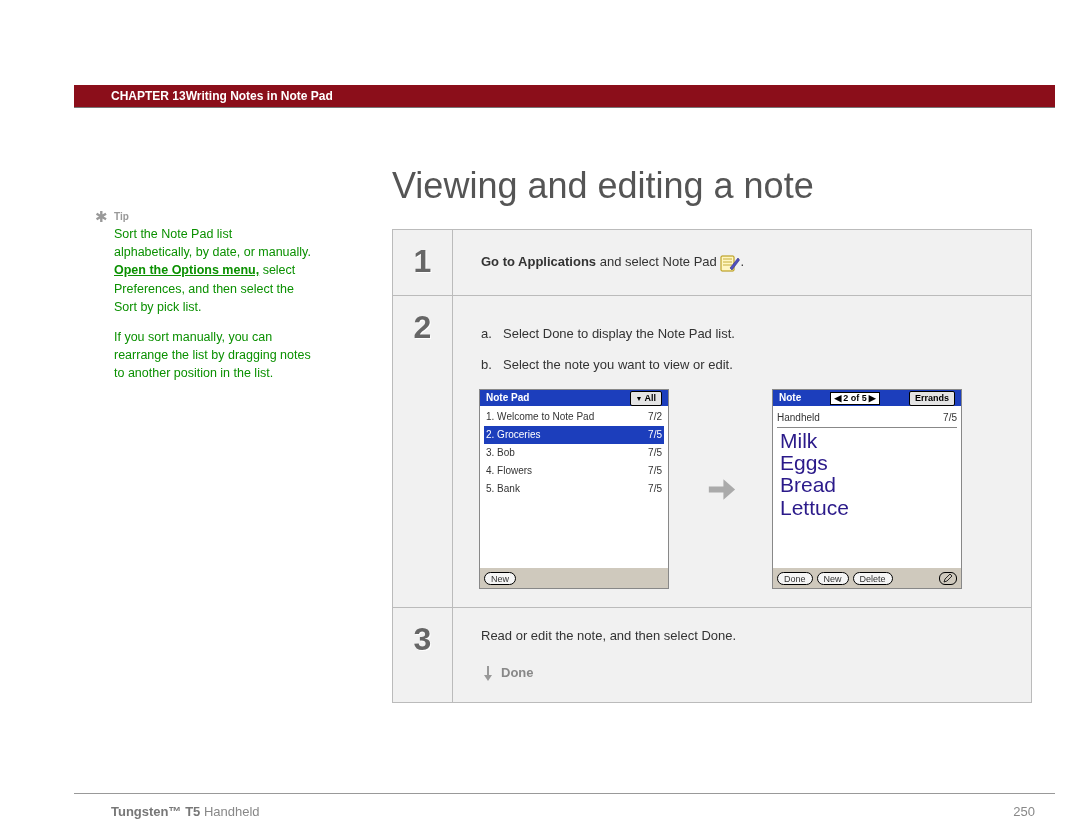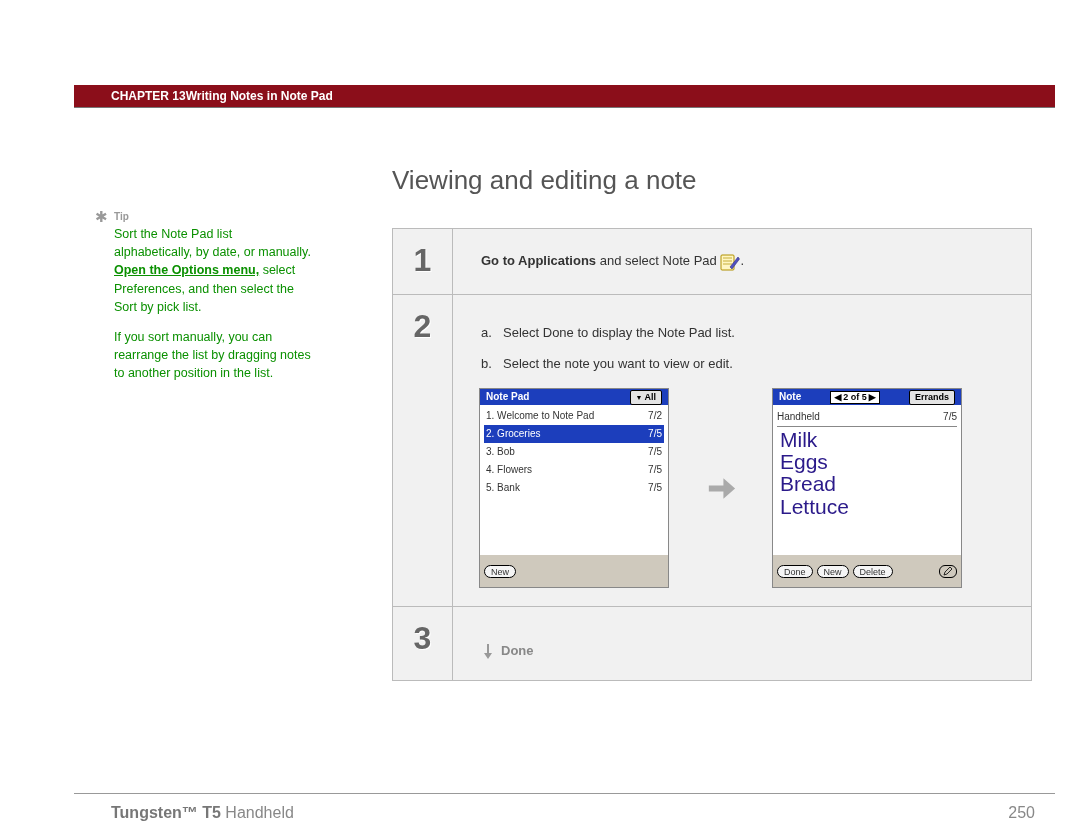--- a/index.html
+++ b/index.html
@@ -57,24 +57,24 @@
   }
   .sidebar a { color: #0a9000; font-weight: bold; text-decoration: underline; }
   .sidebar p { margin-bottom: 12px; }
   .main {
     position: absolute;
     left: 392px;
     top: 165px;
     right: 45px;
   }
   .h1 {
-    font-size: 26px;
+    font-size: 36px;
     color: #555;
     font-weight: normal;
-    margin-bottom: 32px;
+    margin-bottom: 22px;
   }
   .steps {
     background: #f1f1f1;
     border: 1px solid #bbb;
     width: 640px;
   }
   .step {
     display: flex;
     border-bottom: 1px solid #bbb;
   }
@@ -159,21 +159,21 @@
     justify-content: space-between;
     padding: 1px 2px;
   }
   .palm-row.selected { background: #1c3ebc; color: #fff; }
   .palm-footer {
     background: #cfc9bd;
     padding: 3px 4px;
     display: flex;
     gap: 4px;
     align-items: center;
-    height: 32px;
+    height: 20px;
   }
   .palm-btn {
     background: #f5f5f5;
     border: 1px solid #000;
     border-radius: 7px;
     font-size: 9px;
     padding: 0 6px;
     height: 13px;
     line-height: 12px;
   }
@@ -221,21 +221,21 @@
     left: 74px;
     right: 25px;
     top: 793px;
     border-top: 1px solid #999;
   }
   .footer {
     position: absolute;
     left: 111px;
     right: 45px;
     top: 804px;
-    font-size: 16px;
+    font-size: 13px;
     color: #888;
     display:flex;
     justify-content: space-between;
   }
   .footer .left b { color:#777; }
   .pager {
     background:#fff;
     border:1px solid #000;
     font-size:9px;
     padding:0 3px;
@@ -384,20 +384,21 @@
               </span>
             </div>
           </div>
         </div>
       </div>
     </div>
 
     <div class="step step3">
       <div class="step-num">3</div>
       <div class="step-body">
+        <div>Read or edit the note, and then select Done.</div>
         <div class="done-row">
           <svg width="14" height="16" viewBox="0 0 14 16">
               <path fill="#999" d="M6 0 h2 v9 h3 l-4 6 -4 -6 h3 z"></path>
             </svg>
           <span>Done</span>
         </div>
       </div>
     </div>
 
   </div>

